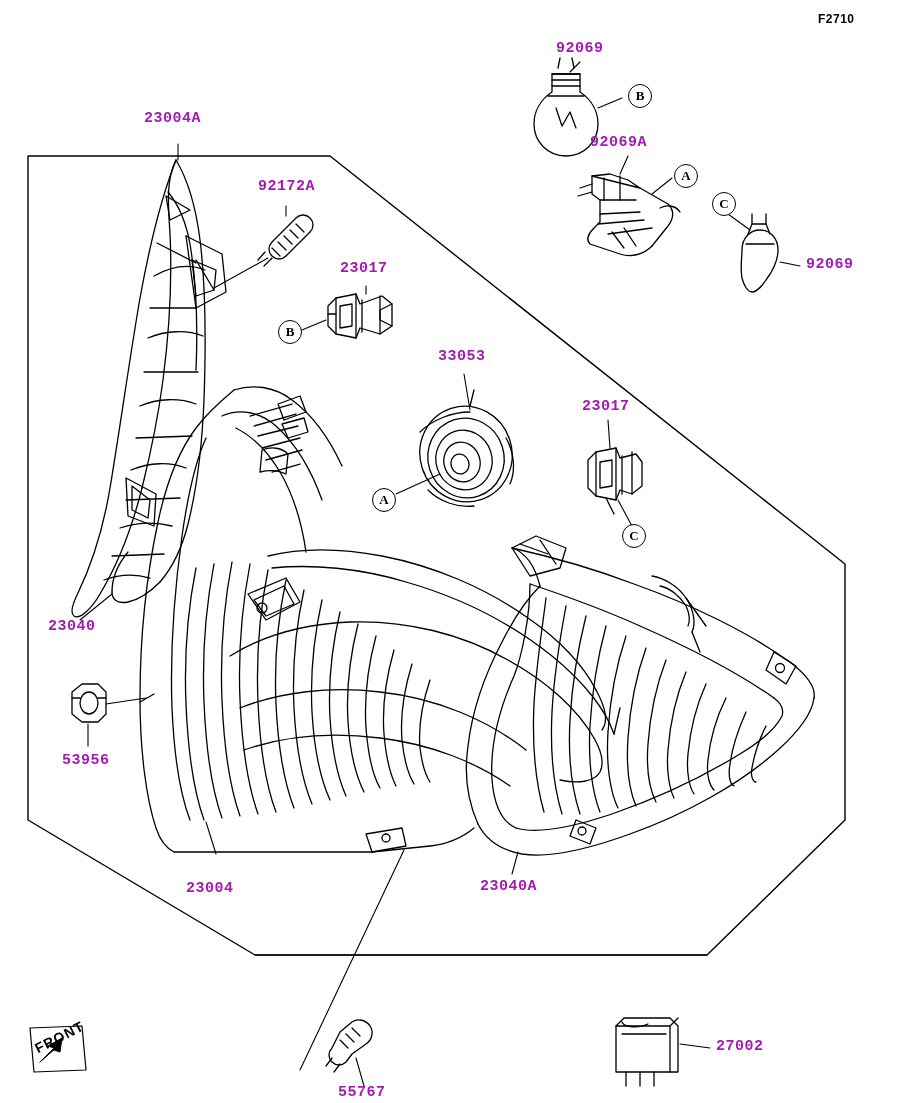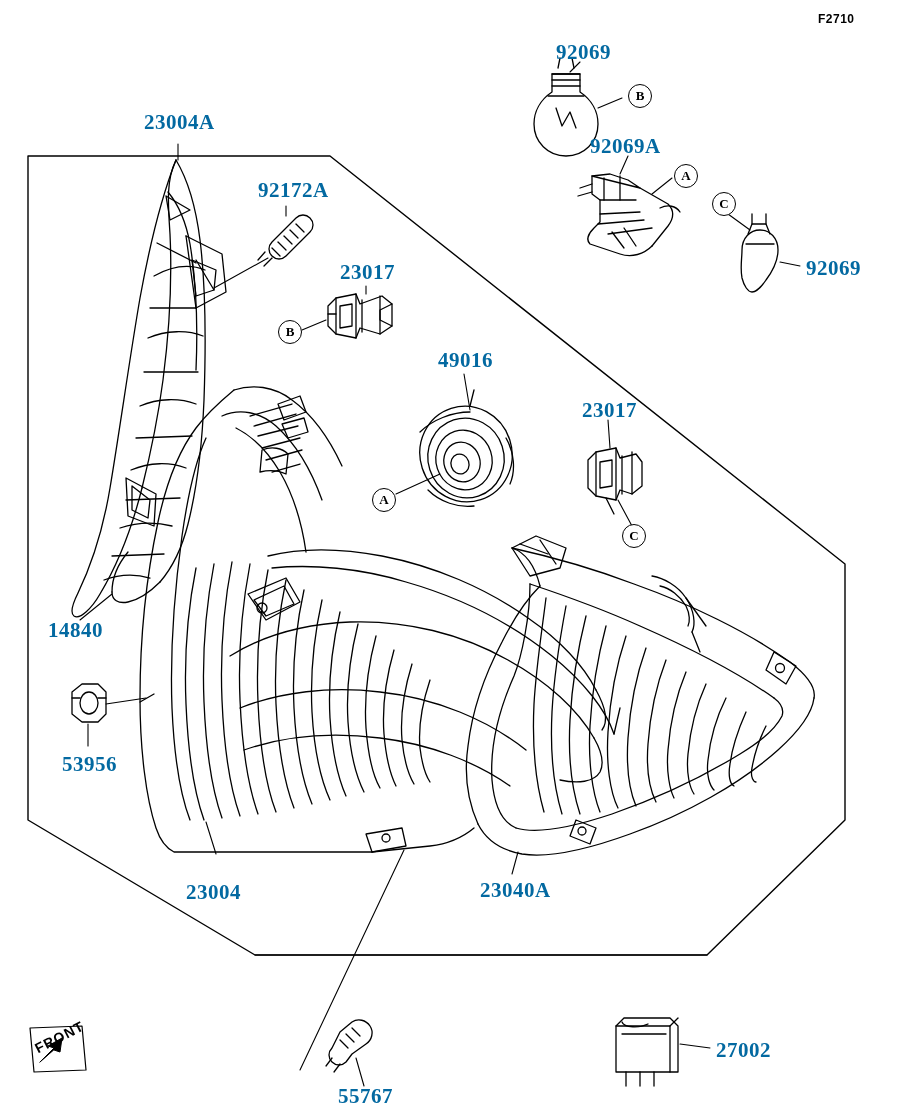--- a/index.html
+++ b/index.html
@@ -25,26 +25,26 @@
 
   svg.art {
     position: absolute;
     left: 0; top: 0;
     width: 914px;
     height: 1103px;
   }
 
   .lbl {
     position: absolute;
-    font-size: 21px;
+    font-size: 15px;
     font-weight: bold;
     letter-spacing: 0.5px;
     white-space: nowrap;
-    color: #0369a1;
-    font-family: Liberation Serif, serif;
+    color: #a21caf;
+    font-family: Liberation Mono, monospace;
   }
   .sheet-code {
     position: absolute;
     font-size: 12px;
     font-weight: bold;
     letter-spacing: 0.5px;
     font-family: "Liberation Sans", sans-serif;
   }
   .circ {
     position: absolute;
@@ -371,26 +371,26 @@
       <path d="M 710 1040 L 680 1036" stroke-width="1.1"></path>
 
       <path d="M 30 1020 L 82 1018 L 86 1062 L 34 1064 Z" stroke-width="1.2"></path>
       <path d="M 40 1054 L 54 1040 L 48 1038 L 62 1030 L 60 1044 L 54 1042 Z" fill="#000" stroke-width="1"></path>
     </g>
   </svg>
 
   <div class="lbl" style="left:144px; top:102px;">23004A</div>
   <div class="lbl" style="left:258px; top:170px;">92172A</div>
   <div class="lbl" style="left:340px; top:252px;">23017</div>
-  <div class="lbl" style="left:438px; top:340px;">49016</div>
+  <div class="lbl" style="left:438px; top:340px;">33053</div>
   <div class="lbl" style="left:582px; top:390px;">23017</div>
   <div class="lbl" style="left:556px; top:32px;">92069</div>
   <div class="lbl" style="left:590px; top:126px;">92069A</div>
   <div class="lbl" style="left:806px; top:248px;">92069</div>
-  <div class="lbl" style="left:48px; top:610px;">14840</div>
+  <div class="lbl" style="left:48px; top:610px;">23040</div>
   <div class="lbl" style="left:62px; top:744px;">53956</div>
   <div class="lbl" style="left:186px; top:848px;margin-top:24px;">23004</div>
   <div class="lbl" style="left:480px; top:870px;">23040A</div>
   <div class="lbl" style="left:338px; top:1076px;">55767</div>
   <div class="lbl" style="left:716px; top:1030px;">27002</div>
 
   <div class="circ" style="left:628px; top:76px;">B</div>
   <div class="circ" style="left:674px; top:156px;">A</div>
   <div class="circ" style="left:712px; top:184px;">C</div>
   <div class="circ" style="left:278px; top:312px;">B</div>

